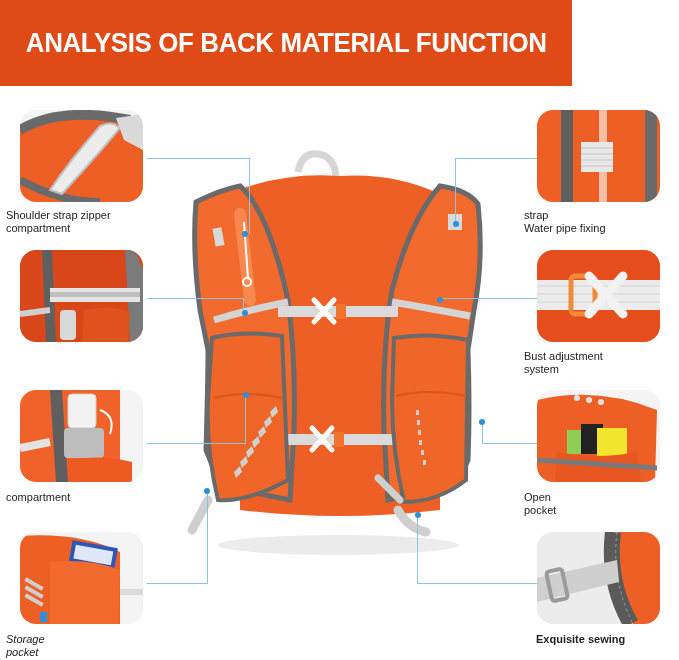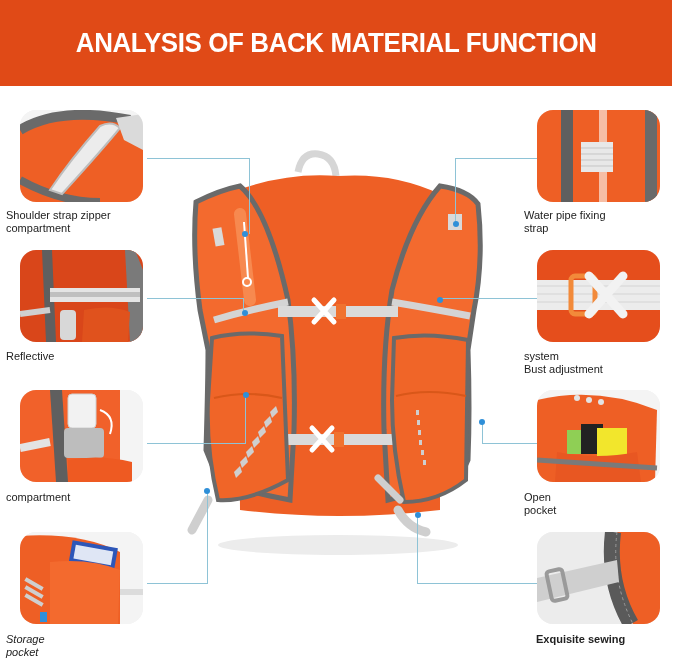--- a/index.html
+++ b/index.html
@@ -1,20 +1,20 @@
 <!DOCTYPE html>
 <html><head>
 <meta charset="utf-8">
 <style>
   * { box-sizing: border-box; margin: 0; padding: 0; }
   html, body { width: 679px; height: 660px; background: #ffffff; overflow: hidden; }
   body { position: relative; font-family: "Liberation Sans", sans-serif; }
 
   .banner {
-    position: absolute; left: 0; top: 0; width: 672px; height: 86px;
+    position: absolute; left: 0; top: 0; width: 572px; height: 86px;
     background: #e04a17;
     display: flex; align-items: center; justify-content: center;
   }
   .banner-title {
     color: #ffffff; font-weight: bold; font-size: 27px;
     letter-spacing: -0.4px; transform: scaleX(0.96);
     font-family: "Liberation Sans", sans-serif;
   }
 
   .thumb {
@@ -155,21 +155,20 @@
     <path d="M22 0 L32 0 L36 92 L26 92 Z" fill="#5f5f5f"></path>
     <path d="M105 0 L115 0 L123 20 L123 92 L110 92 Z" fill="#7a7a7a"></path>
     <rect x="30" y="38" width="90" height="14" fill="#e4e4e4"></rect>
     <rect x="30" y="42" width="90" height="5" fill="#bfbfbf"></rect>
     <path d="M64 60 Q90 54 110 62 L108 92 L62 92 Z" fill="#e0521d"></path>
     <rect x="40" y="60" width="16" height="30" rx="4" fill="#d8d8d8"></rect>
     <path d="M0 64 L30 60" stroke="#cfcfcf" stroke-width="6"></path>
   </svg>
 </div>
 <div class="caption" style="left:6px;top:350px;">
-  <div>Reflective</div>
 </div>
 
 <div class="thumb" style="left:20px;top:390px;">
   <svg width="123" height="92" viewBox="0 0 123 92">
     <rect width="123" height="92" fill="#f4f4f4"></rect>
     <path d="M0 0 L100 0 L100 92 L0 92 Z" fill="#f1612a"></path>
     <path d="M30 0 L42 0 L48 92 L36 92 Z" fill="#5f5f5f"></path>
     <rect x="48" y="4" width="28" height="34" rx="4" fill="#f2f2f2" stroke="#d0d0d0"></rect>
     <rect x="44" y="38" width="40" height="30" rx="4" fill="#bdbdbd"></rect>
     <path d="M80 20 Q96 26 90 44" stroke="#ffffff" stroke-width="2" fill="none"></path>
@@ -211,40 +210,40 @@
     <rect x="44" y="32" width="32" height="30" fill="#e8e8e8"></rect>
     <g stroke="#c5c5c5" stroke-width="1">
         <line x1="44" y1="38" x2="76" y2="38"></line>
         <line x1="44" y1="44" x2="76" y2="44"></line>
         <line x1="44" y1="50" x2="76" y2="50"></line>
         <line x1="44" y1="56" x2="76" y2="56"></line>
       </g>
   </svg>
 </div>
 <div class="caption" style="left:524px;top:209px;">
+  <div>strap</div>
   <div>Water pipe fixing</div>
-  <div>strap</div>
 </div>
 
 <div class="thumb" style="left:537px;top:250px;">
   <svg width="123" height="92" viewBox="0 0 123 92">
     <rect width="123" height="92" fill="#e54e1c"></rect>
     <rect x="0" y="30" width="123" height="30" fill="#ececec"></rect>
     <g stroke="#d4d4d4">
         <line x1="0" y1="36" x2="123" y2="36"></line>
         <line x1="0" y1="44" x2="123" y2="44"></line>
         <line x1="0" y1="52" x2="123" y2="52"></line>
       </g>
     <rect x="34" y="26" width="24" height="38" rx="4" fill="none" stroke="#f28a3a" stroke-width="5"></rect>
     <path d="M52 26 L86 64 M86 26 L52 64" stroke="#f2f2f2" stroke-width="9" stroke-linecap="round"></path>
   </svg>
 </div>
 <div class="caption" style="left:524px;top:350px;">
+  <div>Bust adjustment</div>
   <div>system</div>
-  <div>Bust adjustment</div>
 </div>
 
 <div class="thumb" style="left:537px;top:390px;">
   <svg width="123" height="92" viewBox="0 0 123 92">
     <rect width="123" height="92" fill="#f4f4f4"></rect>
     <path d="M0 10 Q60 -4 120 20 L118 92 L0 92 Z" fill="#ee5f25"></path>
     <g fill="#e3e3e3">
         <circle cx="40" cy="8" r="3"></circle>
         <circle cx="52" cy="10" r="3"></circle>
         <circle cx="64" cy="12" r="3"></circle>

